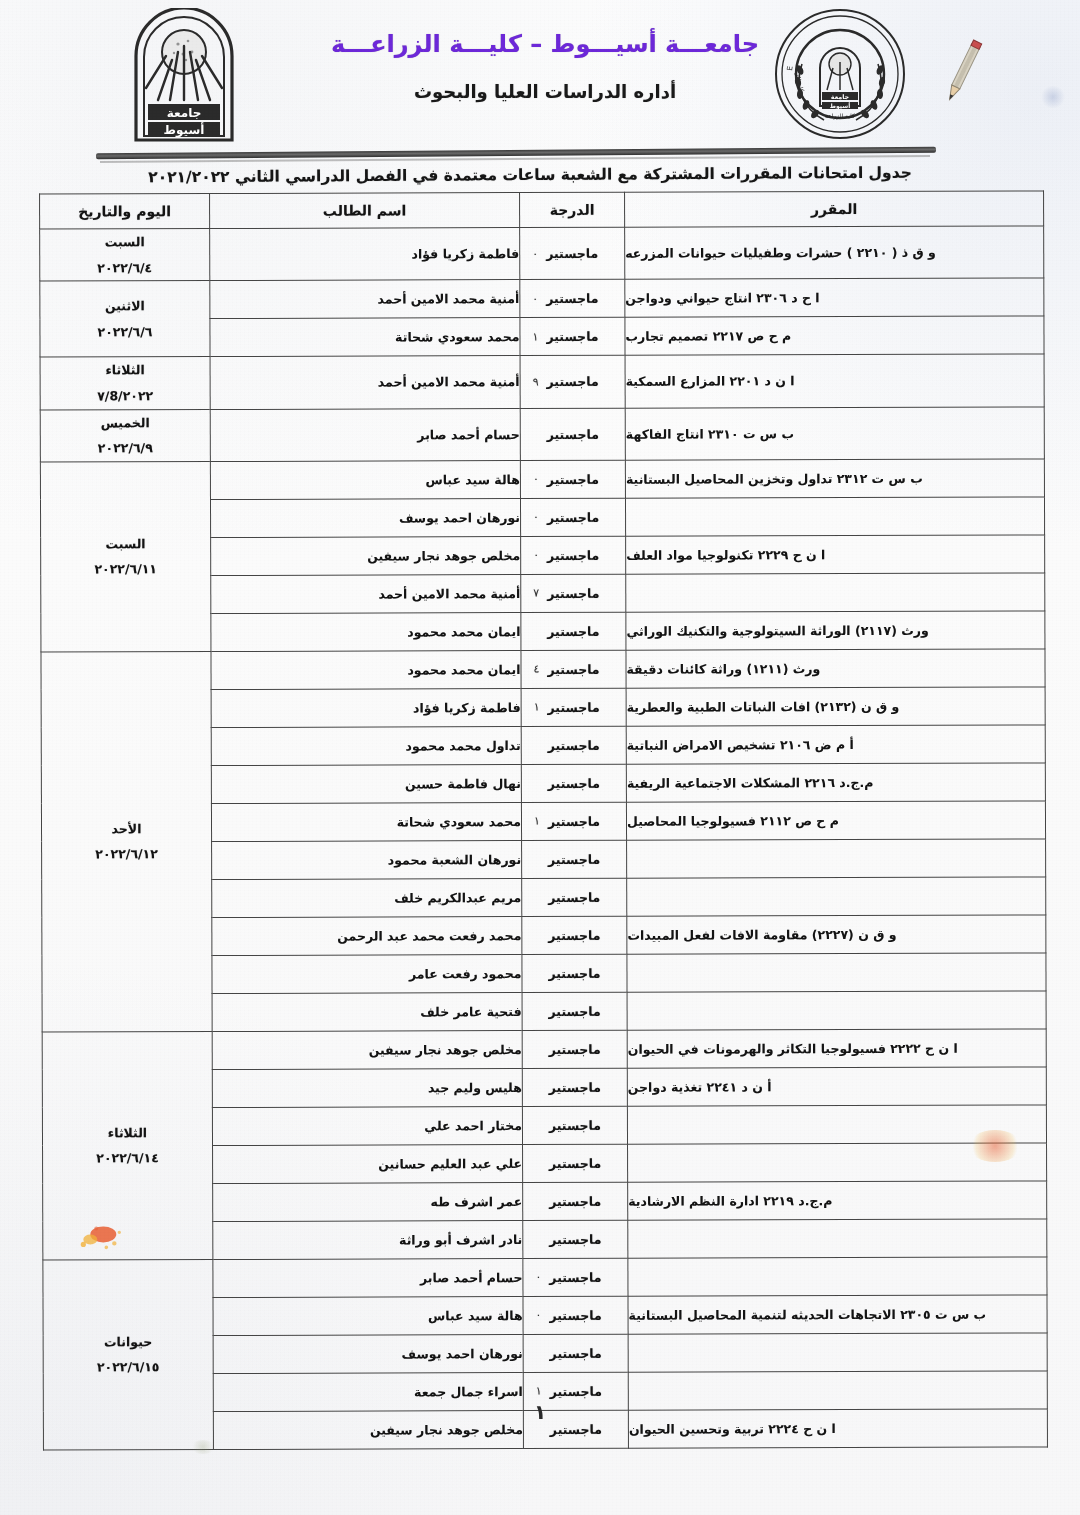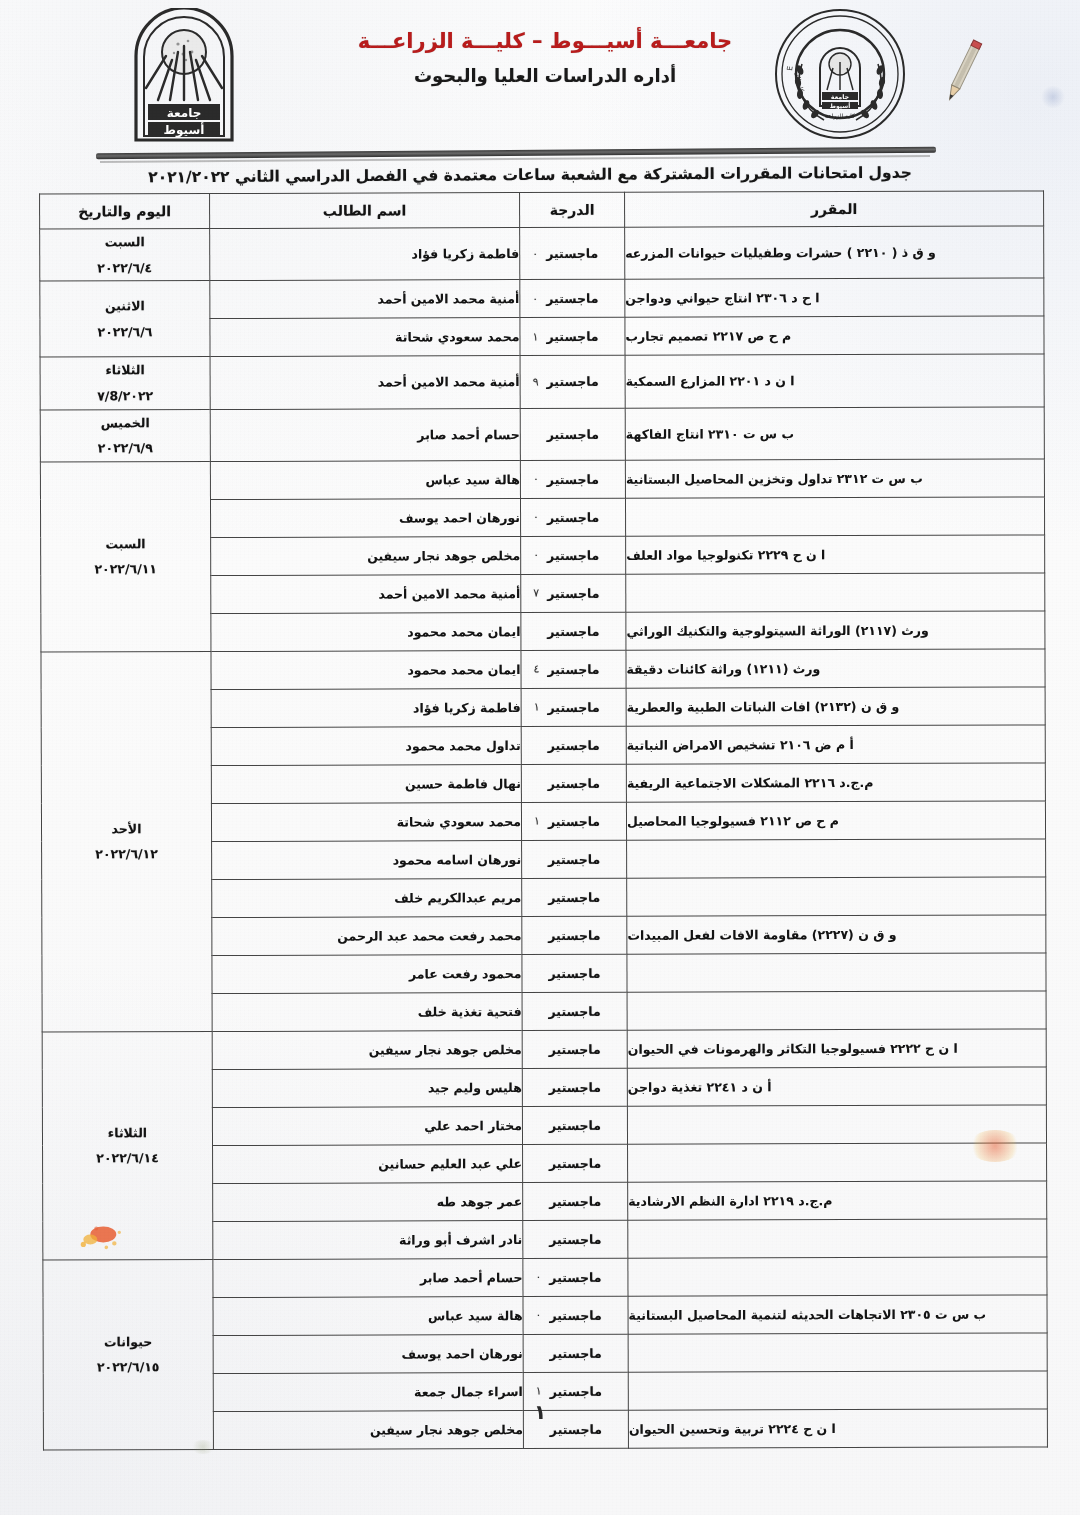--- a/index.html
+++ b/index.html
@@ -36,27 +36,27 @@
   }
   .logo-right{
     position:absolute;left:772px;top:6px;width:136px;height:136px;
   }
   .header-title{
     position:absolute;left:300px;top:26px;width:490px;
     text-align:center;
     direction:rtl;
   }
   .header-title .line1{
-    font-size:21px;font-weight:bold;letter-spacing:1px;
-    color:#b91c1c;line-height:1.5;
+    font-size:24px;font-weight:bold;letter-spacing:1px;
+    color:#6d28d9;line-height:1.5;
     text-shadow:0 0 1px rgba(0,0,0,.28);
   }
   .header-title .line2{
     font-size:18px;font-weight:bold;
-    color:#1a1a1a;line-height:1.6;margin-top:4px;
+    color:#1a1a1a;line-height:1.6;margin-top:16px;
     text-shadow:0 0 1px rgba(0,0,0,.28);
   }
 
   
   .pencil{
     position:absolute;left:925px;top:38px;width:72px;height:74px;
     transform:rotate(0deg);
   }
 
   
@@ -373,41 +373,41 @@
           <td class="name-cell">نهال فاطمة حسين</td>
         </tr>
         <tr class="row">
           <td class="course-cell">م ح ص ٢١١٢ فسيولوجيا المحاصيل</td>
           <td class="deg-cell"><span>ماجستير</span><span class="hrs">١</span></td>
           <td class="name-cell">محمد سعودي شحاتة</td>
         </tr>
         <tr class="row">
           <td class="course-cell"></td>
           <td class="deg-cell"><span>ماجستير</span></td>
-          <td class="name-cell">نورهان اسامه محمود</td>
+          <td class="name-cell">نورهان الشعبة محمود</td>
         </tr>
         <tr class="row">
           <td class="course-cell"></td>
           <td class="deg-cell"><span>ماجستير</span></td>
           <td class="name-cell">مريم عبدالكريم خلف</td>
         </tr>
         <tr class="row">
           <td class="course-cell">و ق ن (٢٢٢٧) مقاومة الافات لفعل المبيدات</td>
           <td class="deg-cell"><span>ماجستير</span></td>
           <td class="name-cell">محمد رفعت محمد عبد الرحمن</td>
         </tr>
         <tr class="row">
           <td class="course-cell"></td>
           <td class="deg-cell"><span>ماجستير</span></td>
           <td class="name-cell">محمود رفعت عامر</td>
         </tr>
         <tr class="row">
           <td class="course-cell"></td>
           <td class="deg-cell"><span>ماجستير</span></td>
-          <td class="name-cell">فتحية تغذية خلف</td>
+          <td class="name-cell">فتحية عامر خلف</td>
         </tr>
         <tr class="row">
           <td class="course-cell">ا ن ح ٢٢٢٢ فسيولوجيا التكاثر والهرمونات في الحيوان</td>
           <td class="deg-cell"><span>ماجستير</span></td>
           <td class="name-cell">مخلص جوهد نجار سيفين</td>
           <td class="date-cell" rowspan="6">
             <div>الثلاثاء</div>
             <div>٢٠٢٢/٦/١٤</div>
             <div class="blot"><svg viewBox="0 0 62 34" width="62" height="34">
                 <ellipse cx="34" cy="15" rx="13" ry="8" fill="#e8643a" opacity=".88"></ellipse>
@@ -431,21 +431,21 @@
           <td class="name-cell">مختار احمد علي</td>
         </tr>
         <tr class="row">
           <td class="course-cell"></td>
           <td class="deg-cell"><span>ماجستير</span></td>
           <td class="name-cell">علي عبد العليم حسانين</td>
         </tr>
         <tr class="row">
           <td class="course-cell">م.ج.د ٢٢١٩ ادارة النظم الارشادية</td>
           <td class="deg-cell"><span>ماجستير</span></td>
-          <td class="name-cell">عمر جوهد طه</td>
+          <td class="name-cell">عمر اشرف طه</td>
         </tr>
         <tr class="row">
           <td class="course-cell"></td>
           <td class="deg-cell"><span>ماجستير</span></td>
           <td class="name-cell">نادر اشرف أبو وراثة</td>
         </tr>
         <tr class="row">
           <td class="course-cell"></td>
           <td class="deg-cell"><span>ماجستير</span><span class="hrs">٠</span></td>
           <td class="name-cell">حسام أحمد صابر</td>

